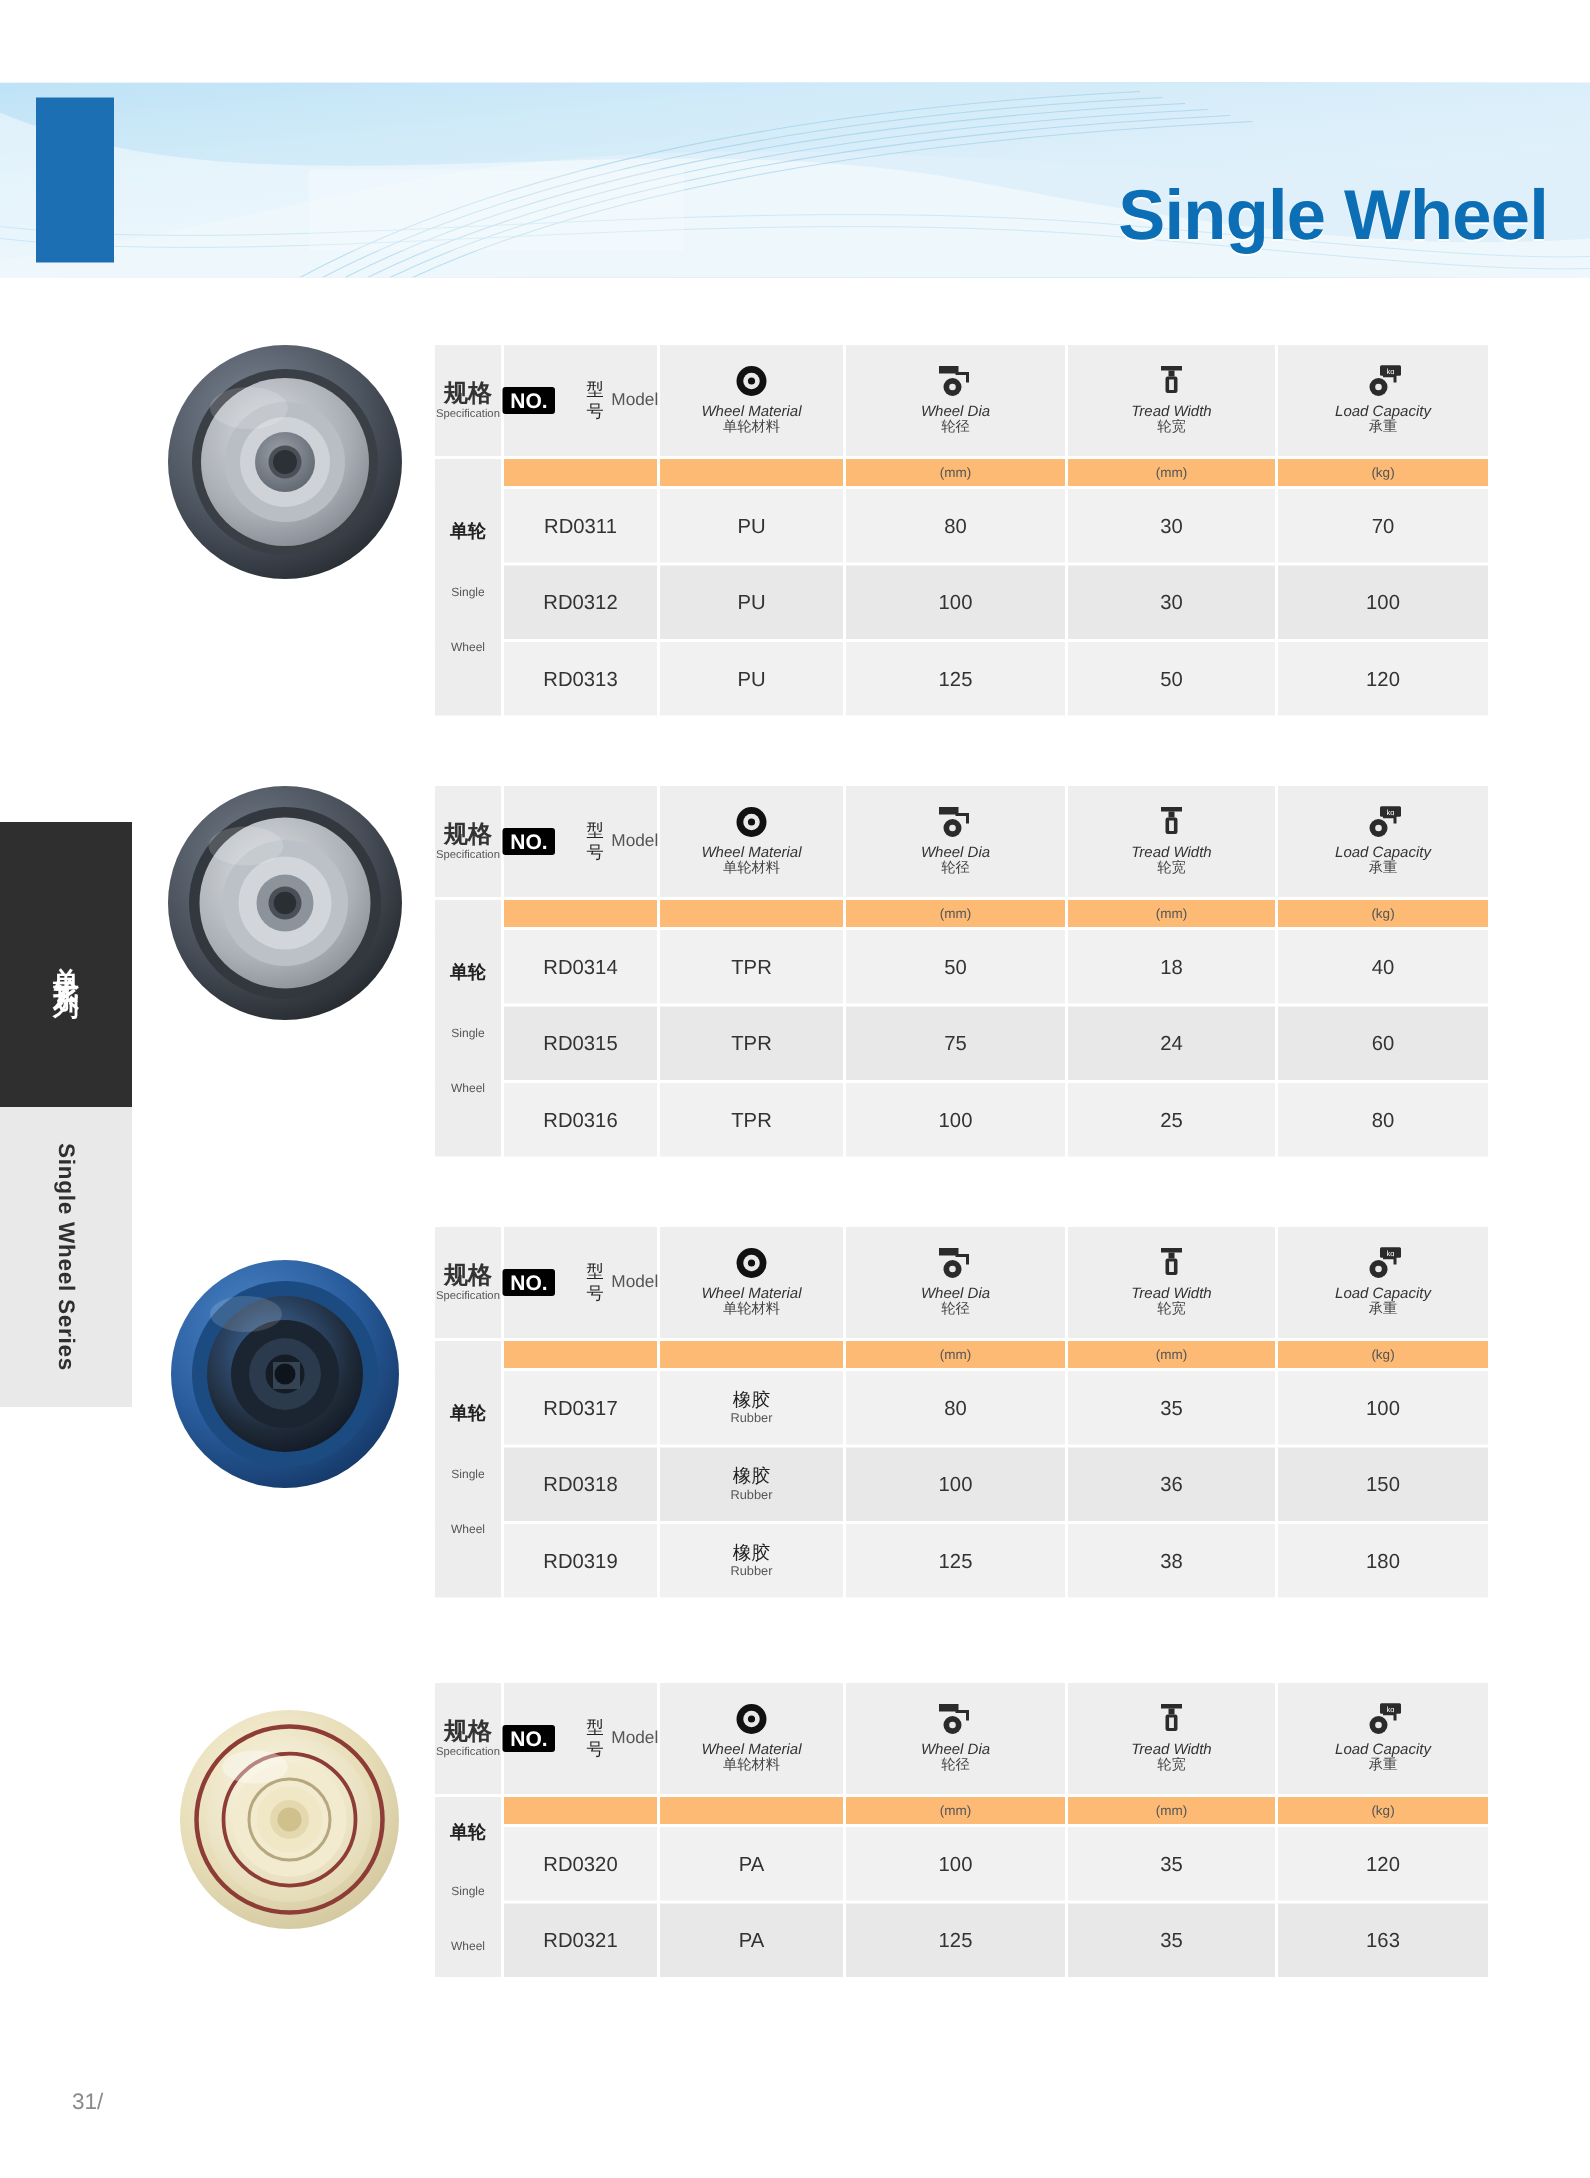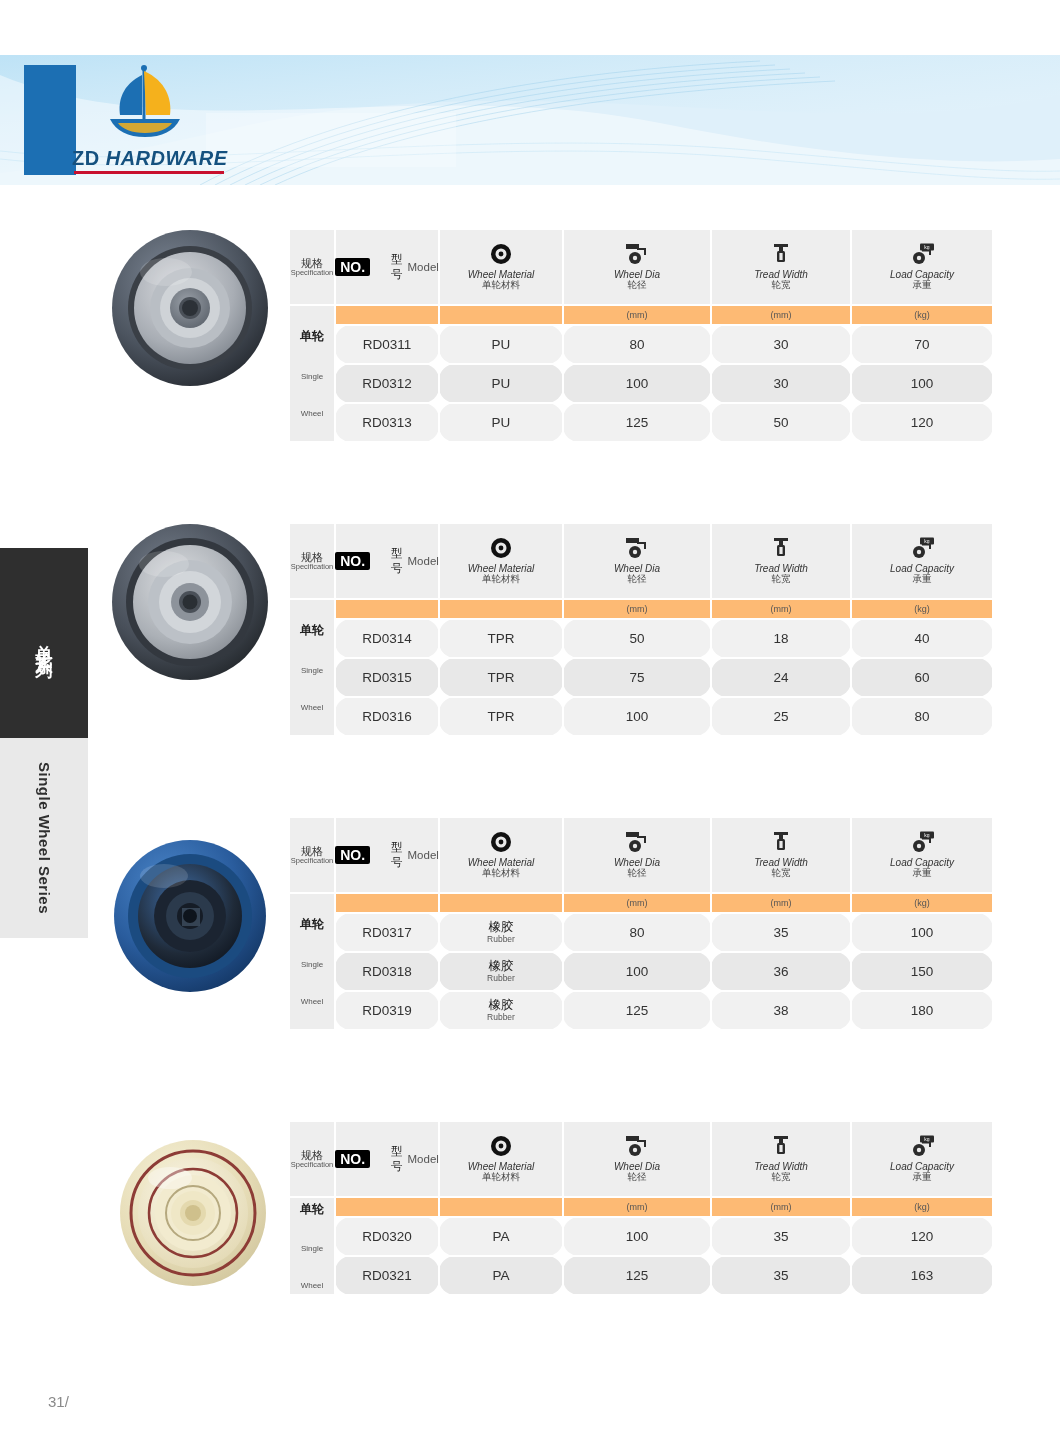--- a/index.html
+++ b/index.html
@@ -89,31 +89,31 @@
     table-layout:fixed;
   }
   table.spec td, table.spec th {
     border:2px solid #ffffff;
     text-align:center;
     vertical-align:middle;
     padding:0;
   }
   .hdr td { background:#eeeeee; height:76px; }
   .unit td { background:#fdba74; height:20px; font-size:9px; color:#555; }
-  .row td { background:#f1f1f1; height:39px; font-size:13.5px; color:#333;border-radius:16px; }
+  .row td { background:#f1f1f1; height:51px; font-size:13.5px; color:#333; }
   .row-alt td { background:#e8e8e8; }
 
   .c-spec { width:46px; }
   .c-no   { width:104px; }
   .c-mat  { width:124px; }
   .c-dia  { width:148px; }
   .c-tread{ width:140px; }
   .c-load { width:142px; }
 
-  .hdr-spec-cn { font-size:11px; color:#333; font-weight:normal; display:block; line-height:1.1; }
+  .hdr-spec-cn { font-size:16px; color:#333; font-weight:bold; display:block; line-height:1.1; }
   .hdr-spec-en { font-size:7.5px; color:#555; display:block; line-height:1.1; }
 
   .no-cell { display:flex; align-items:center; justify-content:center; gap:5px; }
   .no-badge {
     background:#000000; color:#ffffff; font-weight:bold;
     font-size:14px; padding:2px 5px 2px 5px; border-radius:2px;
     line-height:1;
   }
   .no-cn { font-size:11.5px; color:#222;margin-left:16px; }
   .no-en { font-size:11.5px; color:#555; }
@@ -156,36 +156,22 @@
       <path d="M275,130 C405,70 595,38 835,26" fill="none"></path>
     </g>
     <g stroke="#bfe2f5" stroke-width="0.6" opacity="0.8">
       <path d="M0,96 C200,118 470,70 760,96 C900,108 990,118 1060,116" fill="none"></path>
       <path d="M0,104 C200,126 470,78 760,104 C900,116 990,126 1060,124" fill="none"></path>
     </g>
     <rect x="206" y="58" width="250" height="54" fill="#ffffff" opacity="0.25"></rect>
   </svg>
 
   <div class="logo-box"></div>
-  <div class="logo-wrap">
-    <svg class="logo-mark" viewBox="0 0 90 78">
-      <path d="M44,2 L44,58" stroke="#1c6fb3" stroke-width="3"></path>
-      <path d="M44,6 C66,16 72,34 70,50 L46,50 Z" fill="#f5b11c"></path>
-      <path d="M42,10 C22,20 18,36 20,50 L42,50 Z" fill="#1c6fb3"></path>
-      <path d="M10,54 L80,54 C74,66 62,72 45,72 C28,72 16,66 10,54 Z" fill="#1c6fb3"></path>
-      <path d="M18,58 L72,58 C68,64 58,68 45,68 C32,68 22,64 18,58 Z" fill="#f5b11c" opacity="0.85"></path>
-      <circle cx="44" cy="3" r="3" fill="#1c6fb3"></circle>
-    </svg>
-    <div class="logo-text">
-      <span class="zd">ZD</span>
-      <span class="hw">HARDWARE</span>
-    </div>
-    <div class="logo-underline"></div>
-  </div>
-
+
+  <div class="banner-title">Single Wheel</div>
 </div>
 
 <div class="tab-dark">
   <span>单轮系列</span>
 </div>
 <div class="tab-light">
   <span>Single Wheel Series</span>
 </div>
 
 <div class="block block-1">

